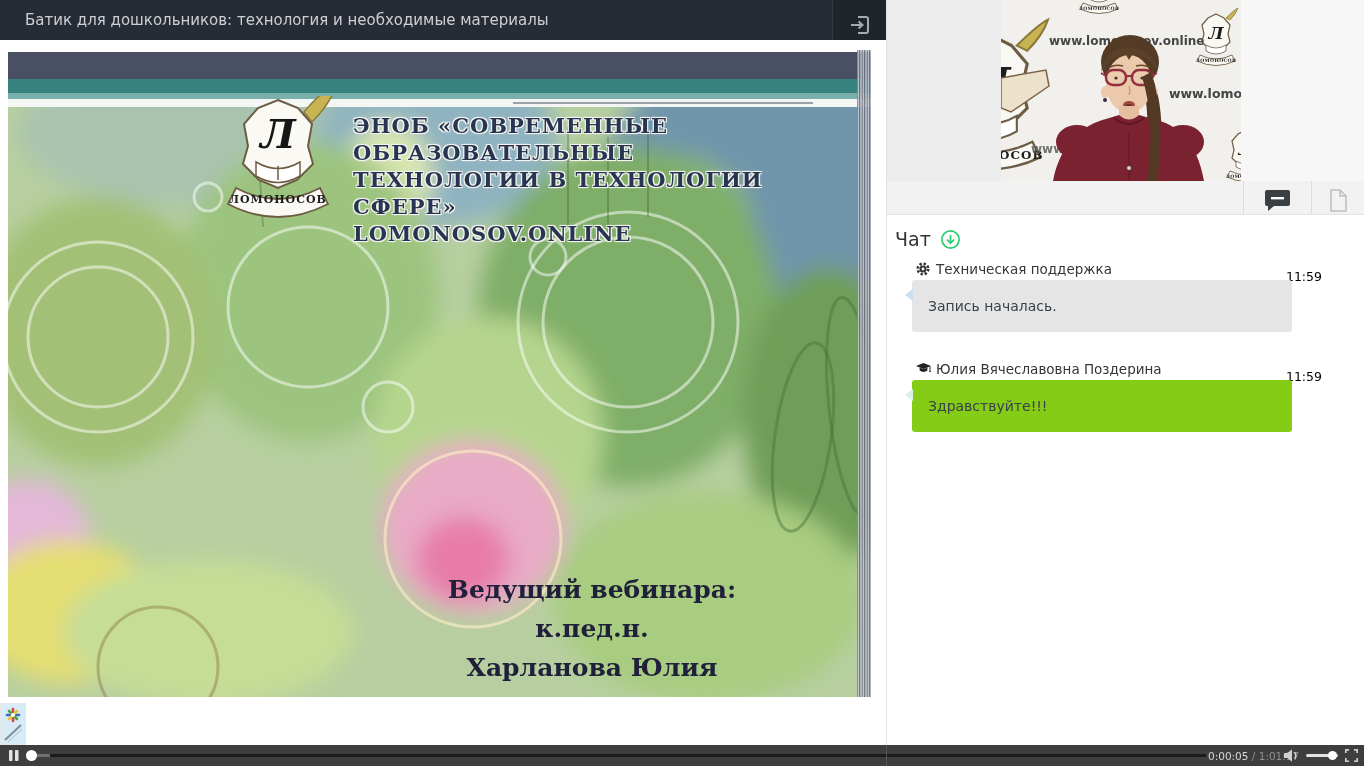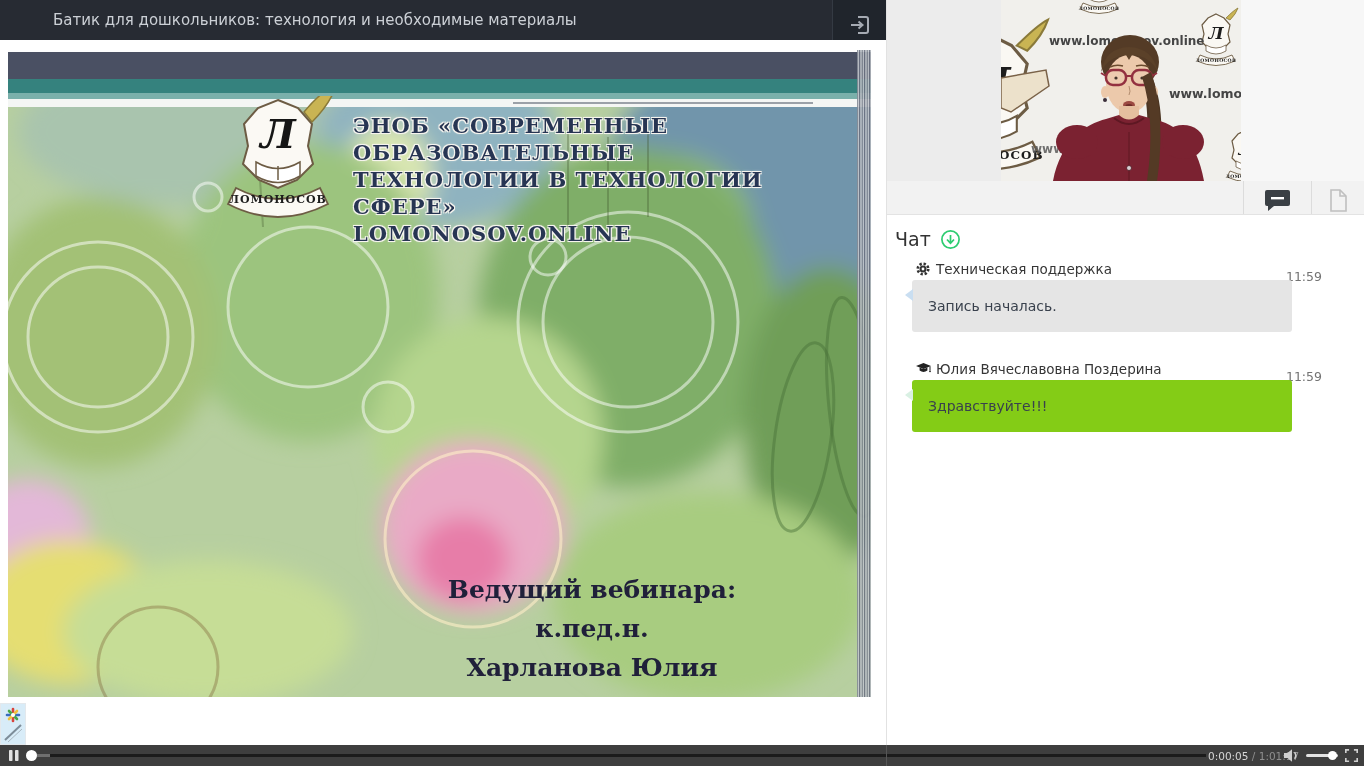--- a/index.html
+++ b/index.html
@@ -3,21 +3,21 @@
 <meta charset="utf-8">
 <style>
   html,body{margin:0;padding:0;background:#fff;}
   *{box-sizing:border-box;}
   .stage{position:relative;width:1364px;height:766px;overflow:hidden;background:#fff;
          font-family:"DejaVu Sans","Liberation Sans",sans-serif;}
 
   
   .topbar{position:absolute;left:0;top:0;width:886px;height:40px;background:#272b33;}
   .topbar-title{position:absolute;left:25px;top:0;height:40px;line-height:40px;
-                font-size:15px;color:#ccd0d6;white-space:nowrap;margin-left:28px;}
+                font-size:15px;color:#ccd0d6;white-space:nowrap;}
   .exit-btn{position:absolute;right:0;top:0;width:54px;height:40px;background:#20252c;
             border:none;border-left:1px solid #343a43;cursor:pointer;padding:0;}
   .exit-btn svg{display:block;margin:9px auto 0;}
 
   
   .main-left{position:absolute;left:0;top:40px;width:886px;height:705px;background:#ffffff;}
   .slide{position:absolute;left:8px;top:10px;width:863px;height:647px;background:#fdfdfd;overflow:hidden;}
   .band-dark {position:absolute;left:0;top:2px; width:863px;height:27px;background:#4a5063;}
   .band-teal {position:absolute;left:0;top:29px;width:863px;height:14px;background:#35827e;}
   .band-teal2{position:absolute;left:0;top:43px;width:863px;height:6px;background:#7ab0ab;}
@@ -51,21 +51,21 @@
   .tb-divider{position:absolute;top:0;width:1px;height:33px;background:#dcdcdc;}
   .tb-btn{position:absolute;top:0;height:33px;background:transparent;border:none;cursor:pointer;padding:0;}
   .tb-btn svg{display:block;margin:6px auto 0;}
 
   .chat-section{position:absolute;left:0;top:215px;width:478px;height:530px;background:#fff;}
   .chat-header{position:absolute;left:8px;top:13px;font-size:19px;color:#333;display:flex;align-items:center;gap:9px;}
   .chat-dl-btn{background:transparent;border:none;padding:0;cursor:pointer;width:21px;height:21px;}
   .msg-header{position:absolute;left:29px;width:420px;height:18px;font-size:13.5px;color:#363636;}
   .msg-icon{position:absolute;left:0;top:1px;}
   .msg-author{position:absolute;left:20px;top:0;white-space:nowrap;}
-  .msg-time{position:absolute;right:14px;top:8px;font-size:12.5px;color:#737373;}
+  .msg-time{position:absolute;right:14px;top:8px;font-size:12.5px;color:#000000;}
   .bubble{position:absolute;left:25px;width:380px;height:52px;border-radius:3px;
           font-size:14px;color:#39414d;padding:17px 16px;line-height:18px;}
   .bubble:before{content:"";position:absolute;left:-7px;top:9px;border-top:6px solid transparent;
           border-bottom:6px solid transparent;}
   .bubble-blue{background:#e5e5e5;}
   .bubble-blue:before{border-right:8px solid #c9def1;}
   .bubble-green{background:#84cc16;}
   .bubble-green:before{border-right:8px solid #d9f0e3;}
 
   

